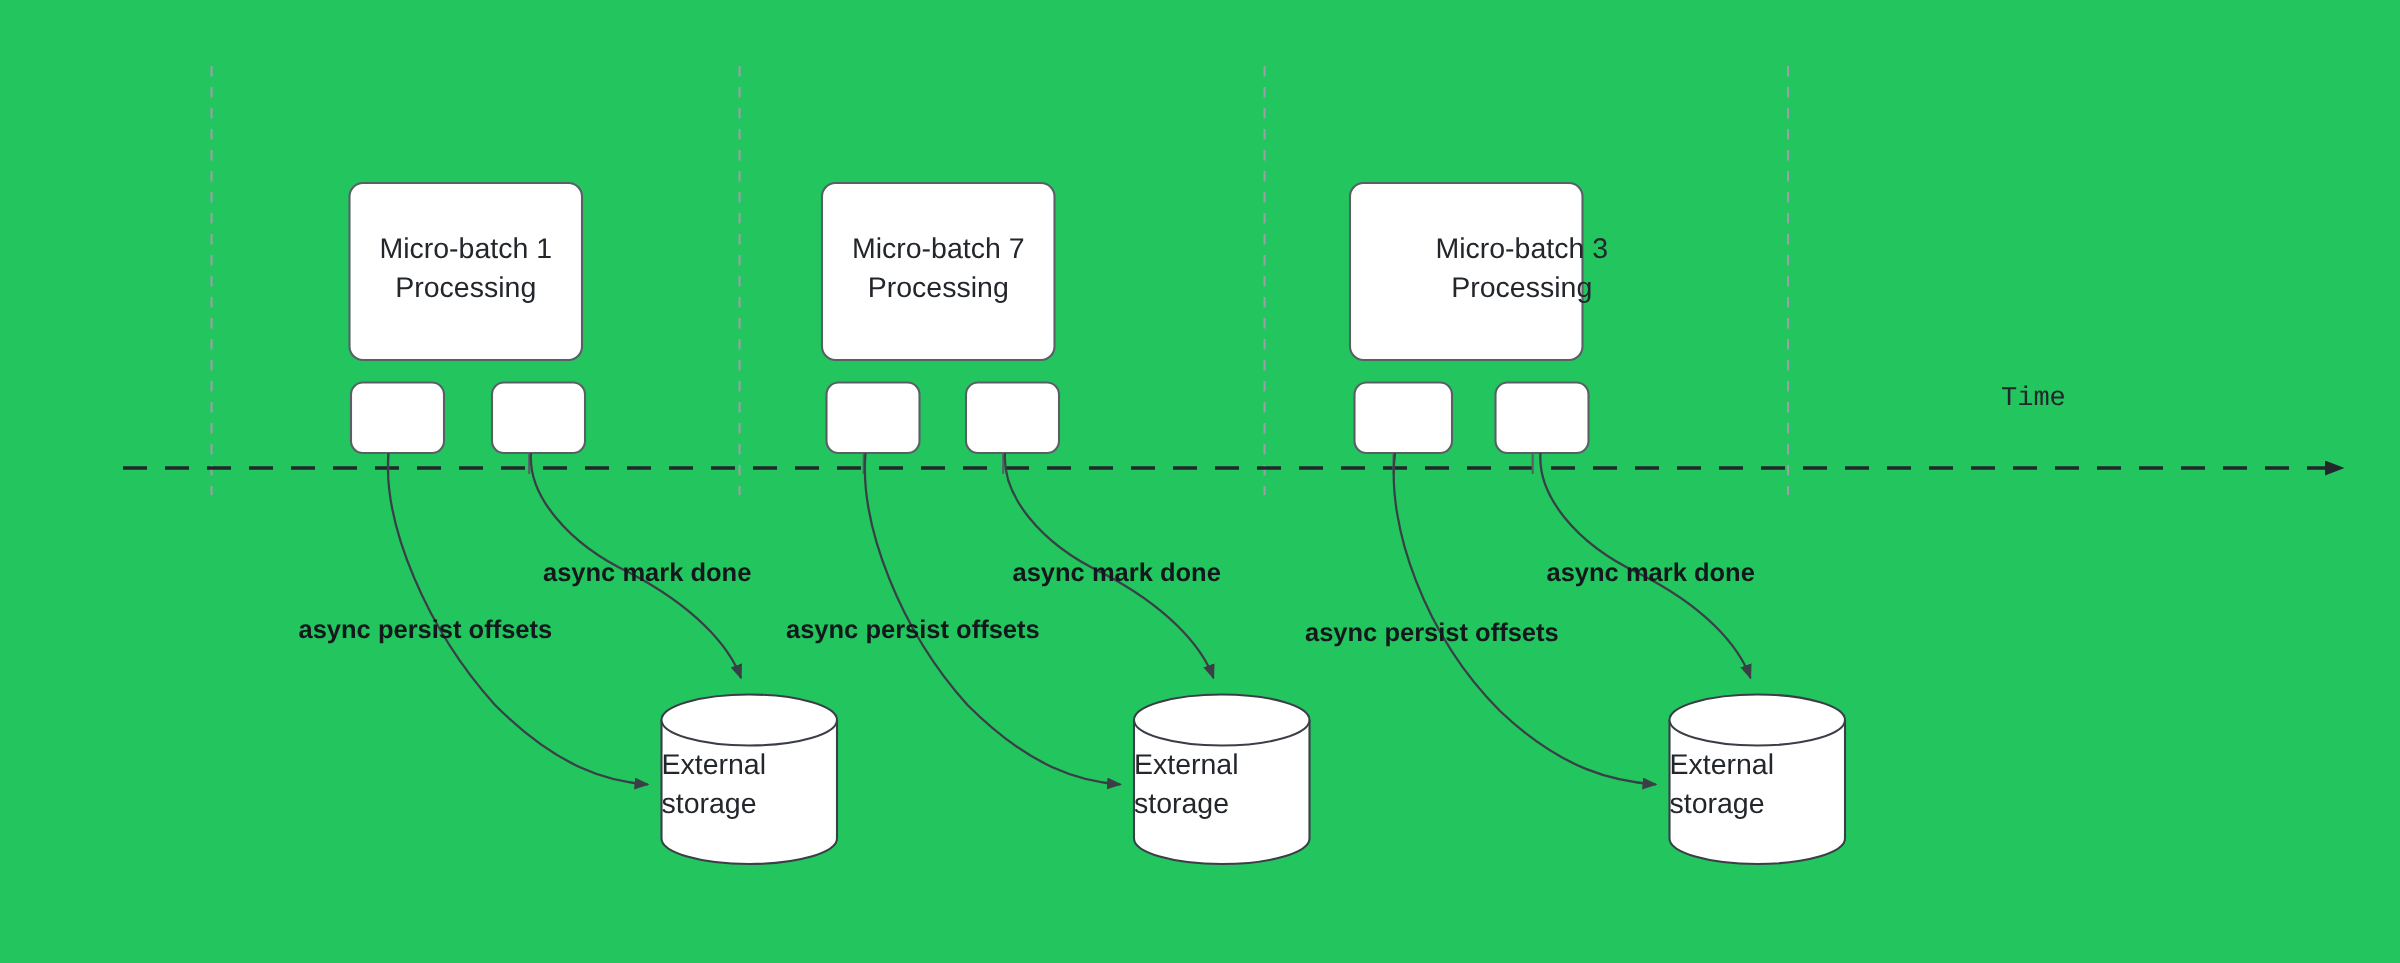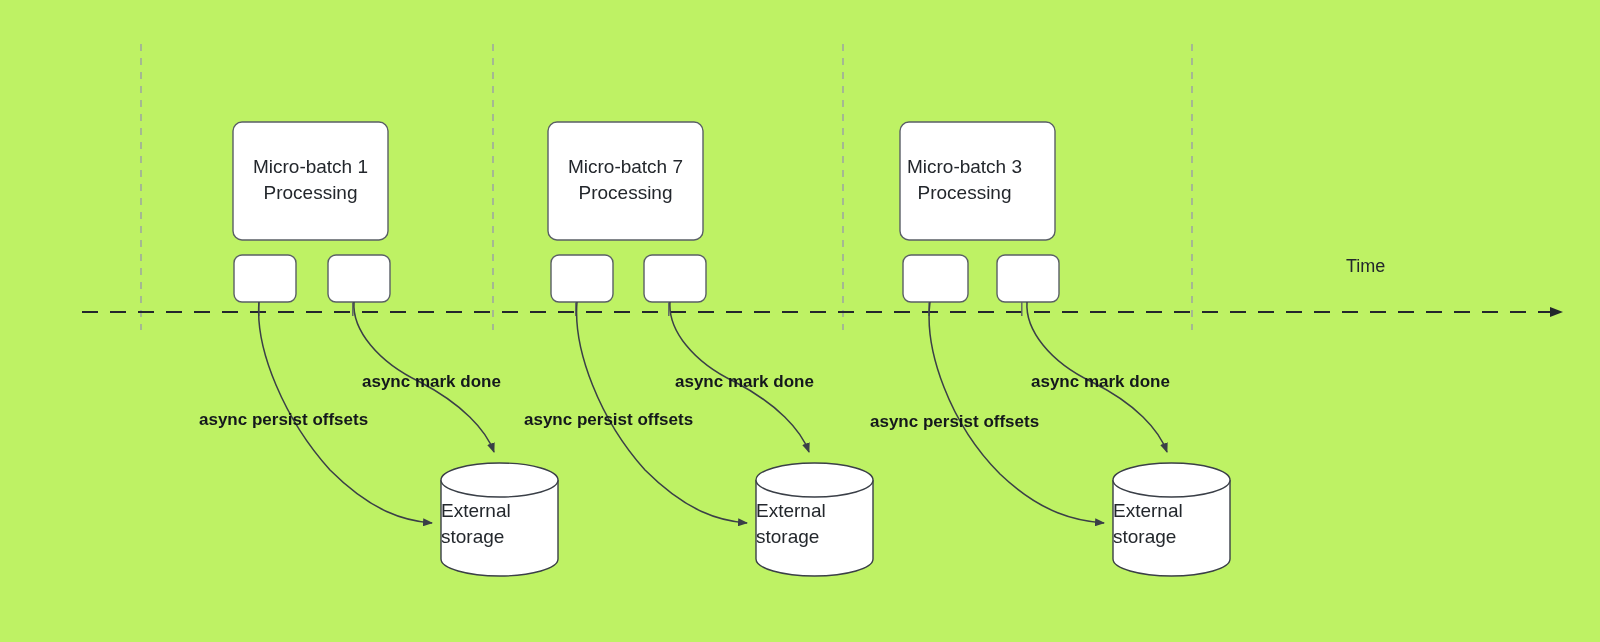--- a/index.html
+++ b/index.html
@@ -10,21 +10,21 @@
   body {
     font-family: "Liberation Sans", sans-serif;
     width: 1600px;
     height: 642px;
     overflow: hidden;
   }
   #diagram-root {
     position: relative;
     width: 1600px;
     height: 642px;
-    background: #bef264;
+    background: #22c55e;
   }
   svg.layer {
     position: absolute;
     top: 0;
     left: 0;
     width: 1600px;
     height: 642px;
   }
   .shape-stroke {
     fill: #ffffff;
@@ -78,23 +78,22 @@
     color: #14181c;
     font-size: 17px;
     font-weight: bold;
     font-family: "Liberation Sans", sans-serif;
     white-space: nowrap;
   }
   .axis-label {
     position: absolute;
     color: #23272c;
     font-size: 18px;
-    font-family: Liberation Sans, sans-serif;
+    font-family: Liberation Mono, monospace;
     white-space: nowrap;
-    margin-left: 12px;
   }
   .cyl-label {
     position: absolute;
     text-align: left;
     color: #23272c;
     font-size: 19px;
     line-height: 26px;
     font-family: "Liberation Sans", sans-serif;
     white-space: pre-line;
     pointer-events: none;
@@ -162,21 +161,21 @@
       <div class="edge-label" style="left: 199px; top: 410px;">async persist offsets</div>
       <div class="edge-label" style="left: 362px; top: 372px;">async mark done</div>
       <div class="cyl-label" style="left: 441px; top: 497.5px; width: 117px;">External
 storage</div>
       <div class="box-label" style="left: 548px; top: 154px; width: 155px;">Micro-batch 7
 Processing</div>
       <div class="edge-label" style="left: 524px; top: 410px;">async persist offsets</div>
       <div class="edge-label" style="left: 675px; top: 372px;">async mark done</div>
       <div class="cyl-label" style="left: 756px; top: 497.5px; width: 117px;">External
 storage</div>
-      <div class="box-label" style="left: 900px; top: 154px; width: 129px;">Micro-batch 3
+      <div class="box-label" style="left: 950px; top: 154px; width: 129px;">Micro-batch 3
 Processing</div>
       <div class="edge-label" style="left: 870px; top: 412px;">async persist offsets</div>
       <div class="edge-label" style="left: 1031px; top: 372px;">async mark done</div>
       <div class="cyl-label" style="left: 1113px; top: 497.5px; width: 117px;">External
 storage</div>
     </div>
 
   <div class="axis-label" id="axis-label" style="left: 1334px; top: 256px;">Time</div>
 
 </div>

